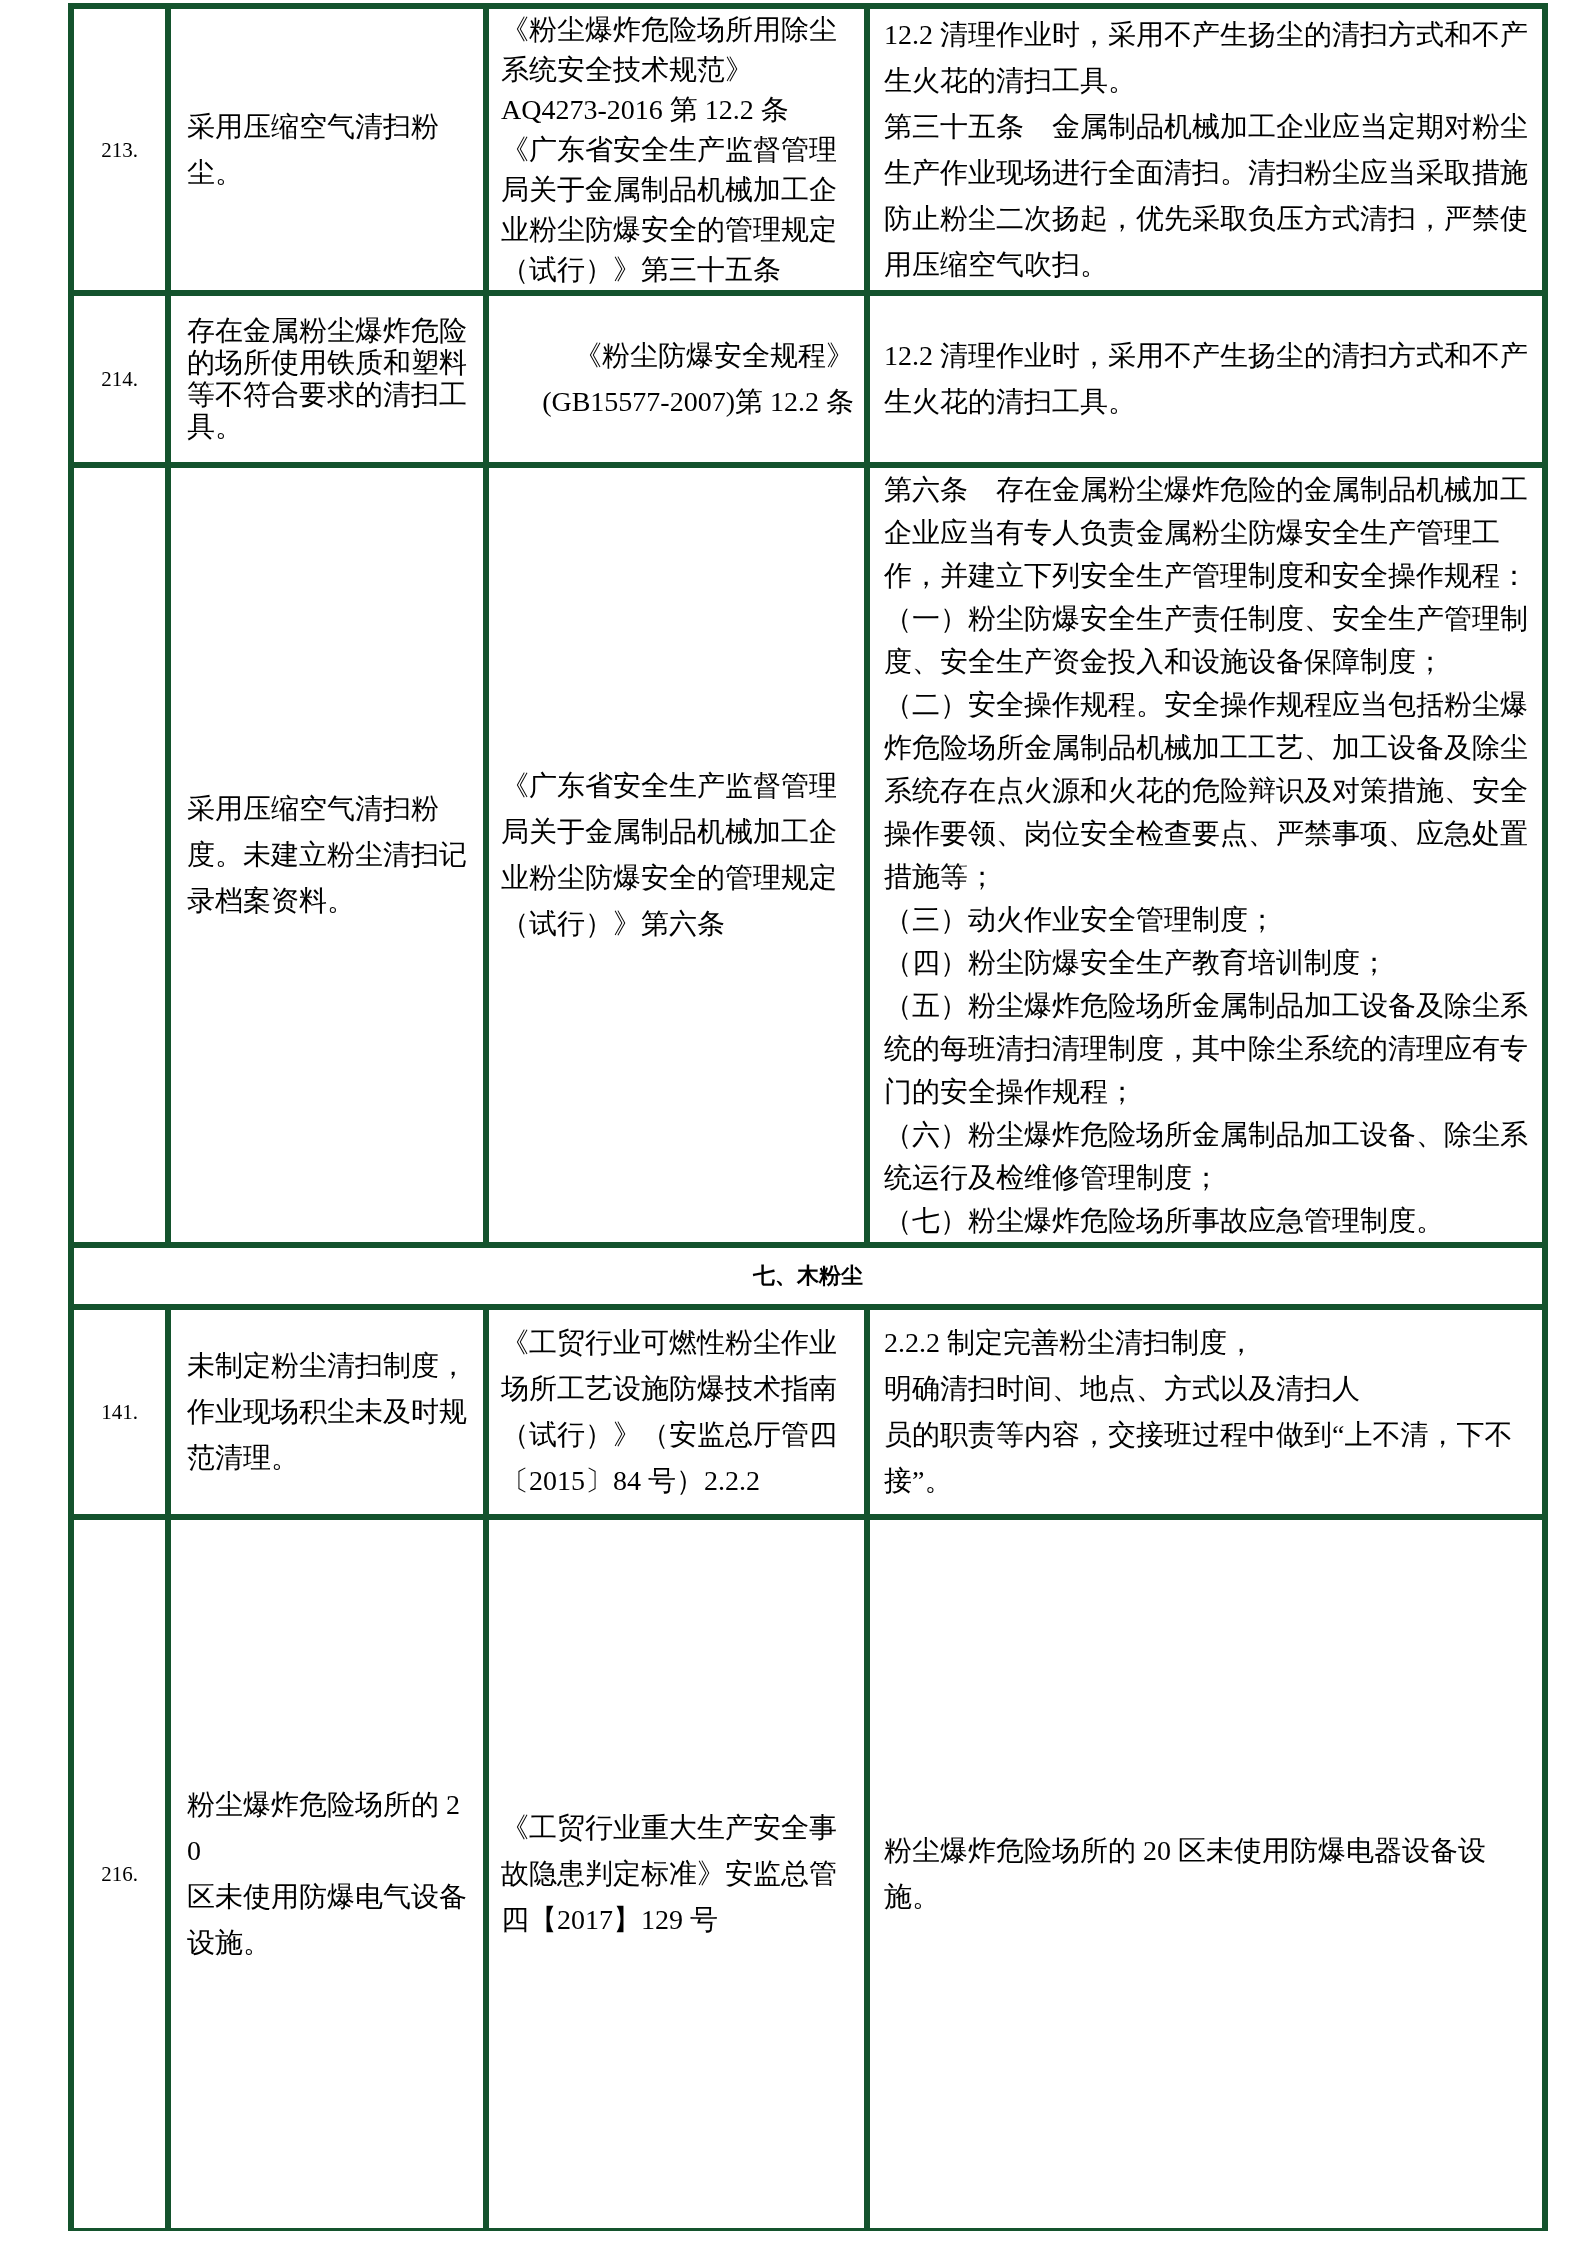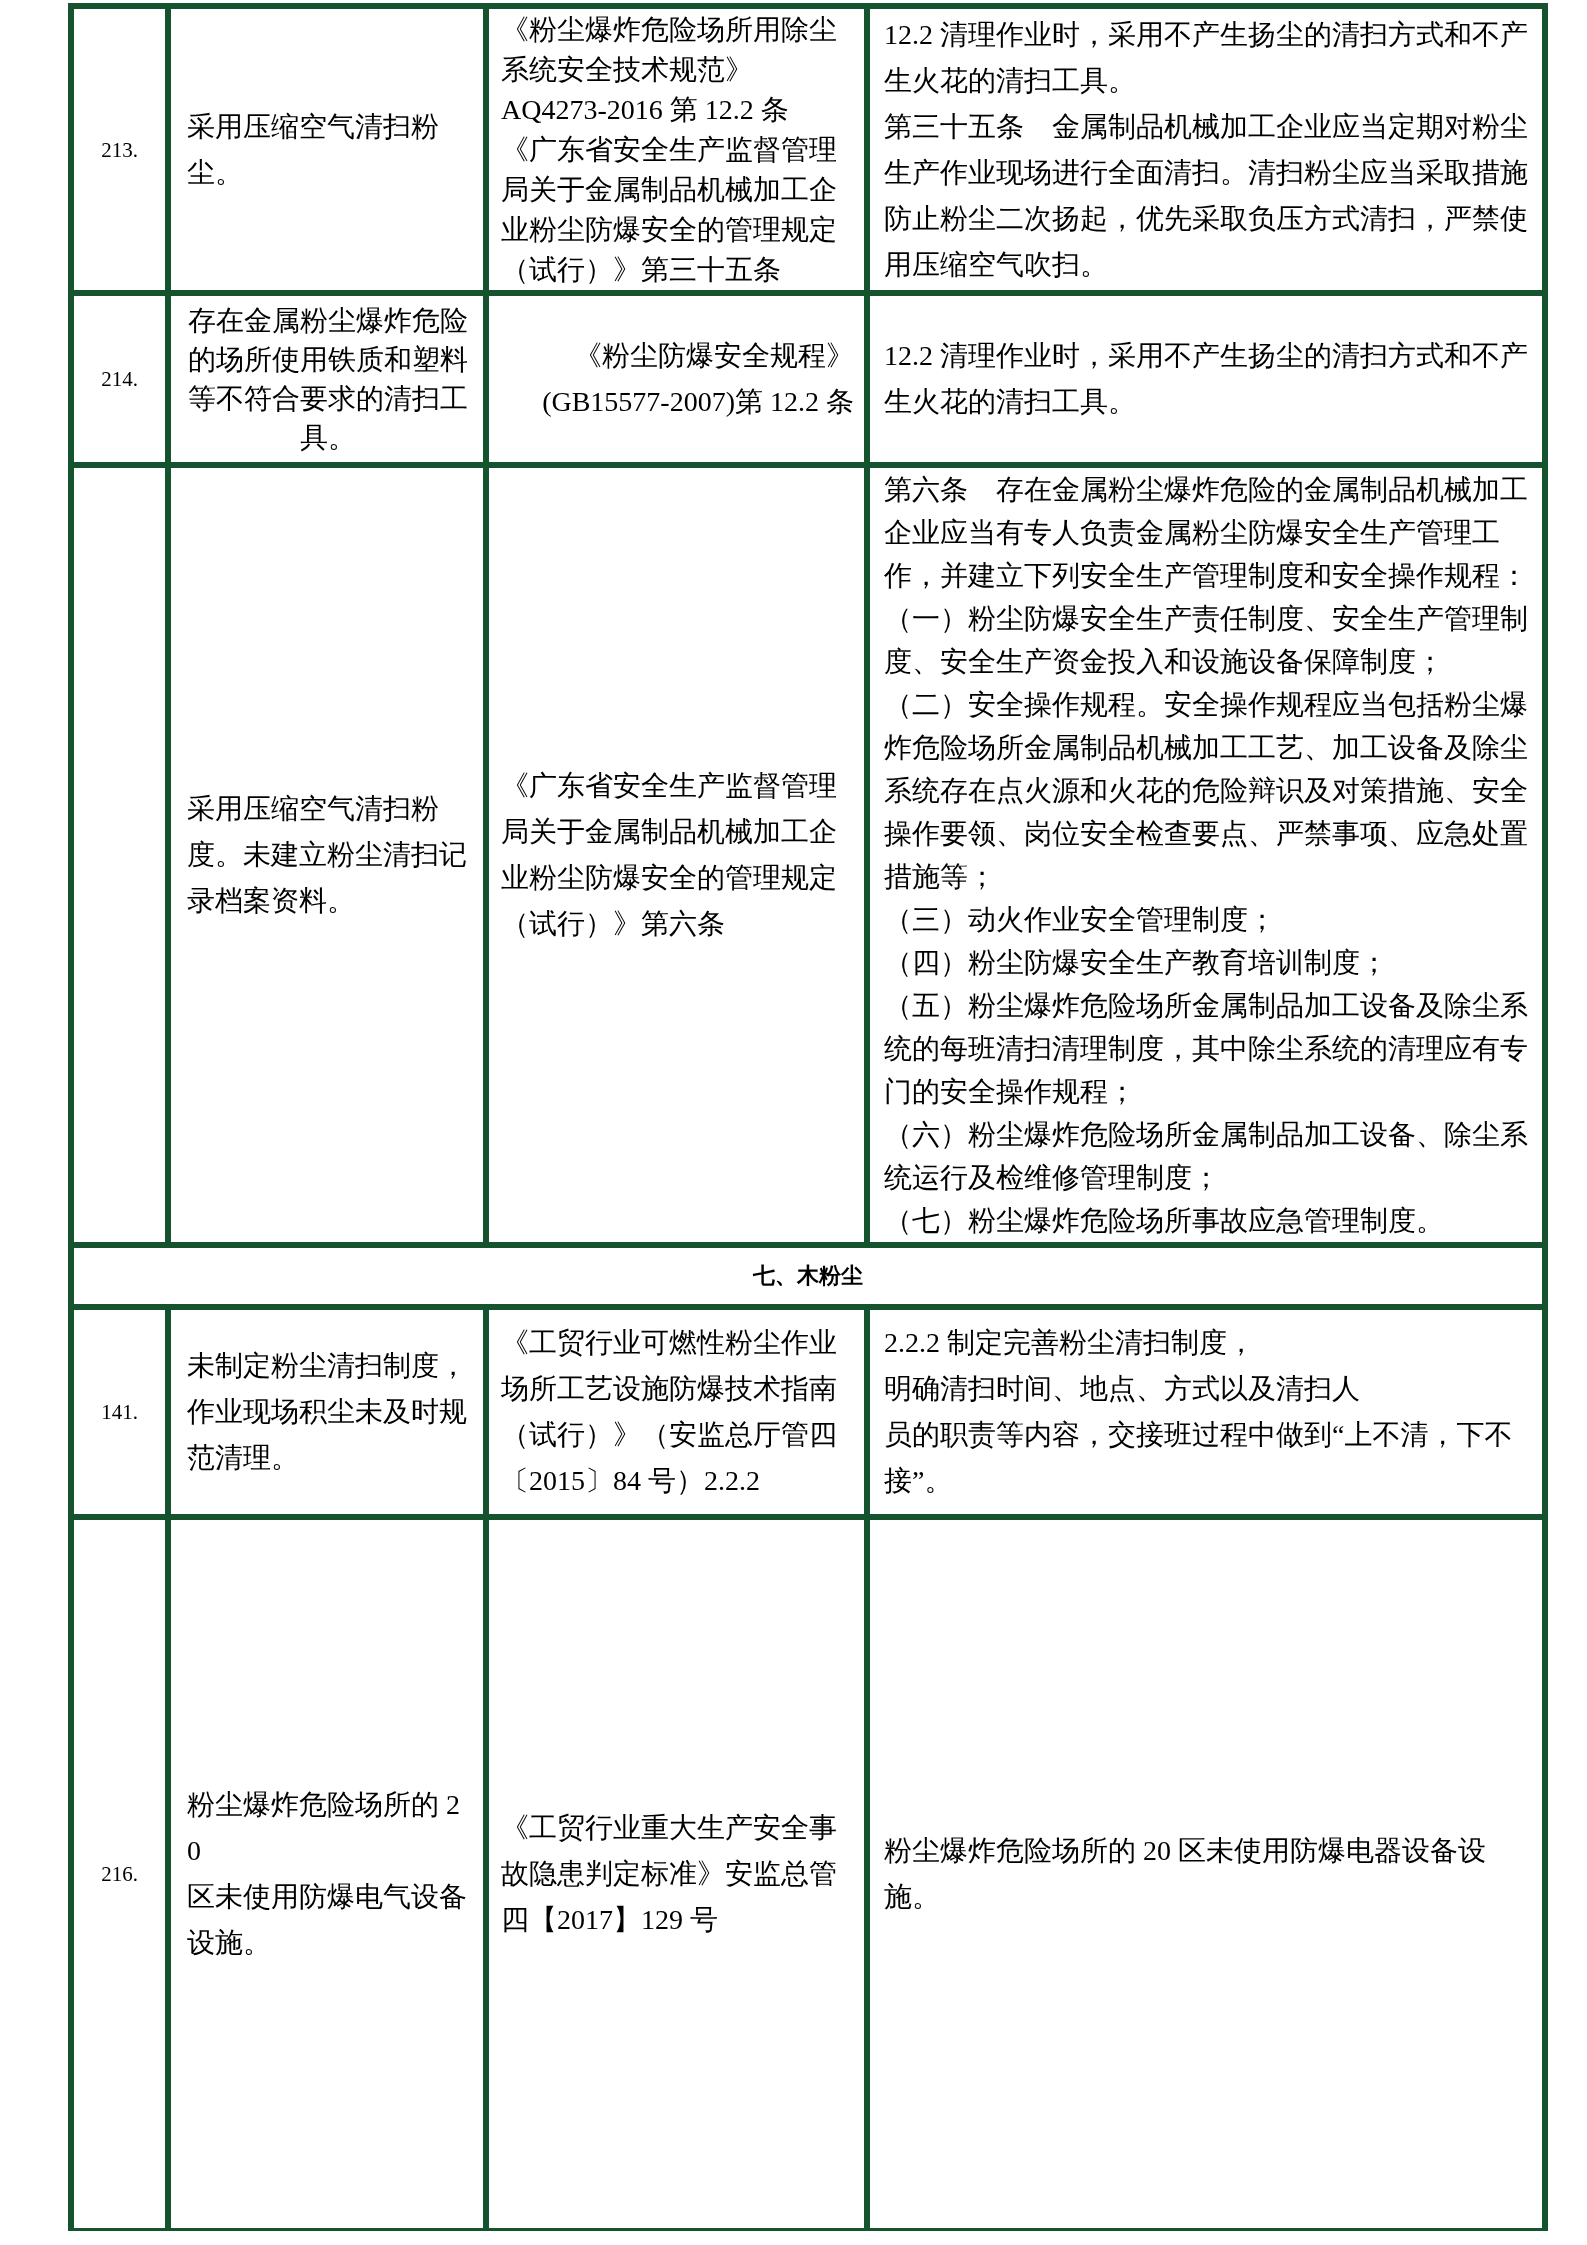--- a/index.html
+++ b/index.html
@@ -19,21 +19,21 @@
     white-space:pre-line;word-break:break-all;overflow:hidden;
   }
   tr.h213{height:287px}
   tr.h214{height:172px}
   tr.hblank{height:778px}
   tr.hsec{height:58px}
   tr.h215{height:210px}
   tr.h216{height:712px}
   td.c-num{text-align:center;padding:0 4px;font-size:21px;white-space:normal;}
   td.c-desc{padding:0 14px 0 16px;}
-  tr.h214 td.c-desc{line-height:39px;text-align:center;}
+  tr.h214 td.c-desc{line-height:32px;}
   td.c-basis{padding:0 10px 0 12px;}
   tr.h213 td.c-basis{line-height:40px;}
   tr.h214 td.c-basis{text-align:right;}
   td.c-detail{padding:0 10px 0 14px;margin-left:19px;}
   tr.hblank td.c-detail{line-height:43px;}
   tr.hsec td{
     text-align:center;font-weight:bold;font-size:22px;line-height:56px;
     white-space:normal;
   }
   tr.h216 td{border-top-width:3px;border-bottom-width:3px;}

